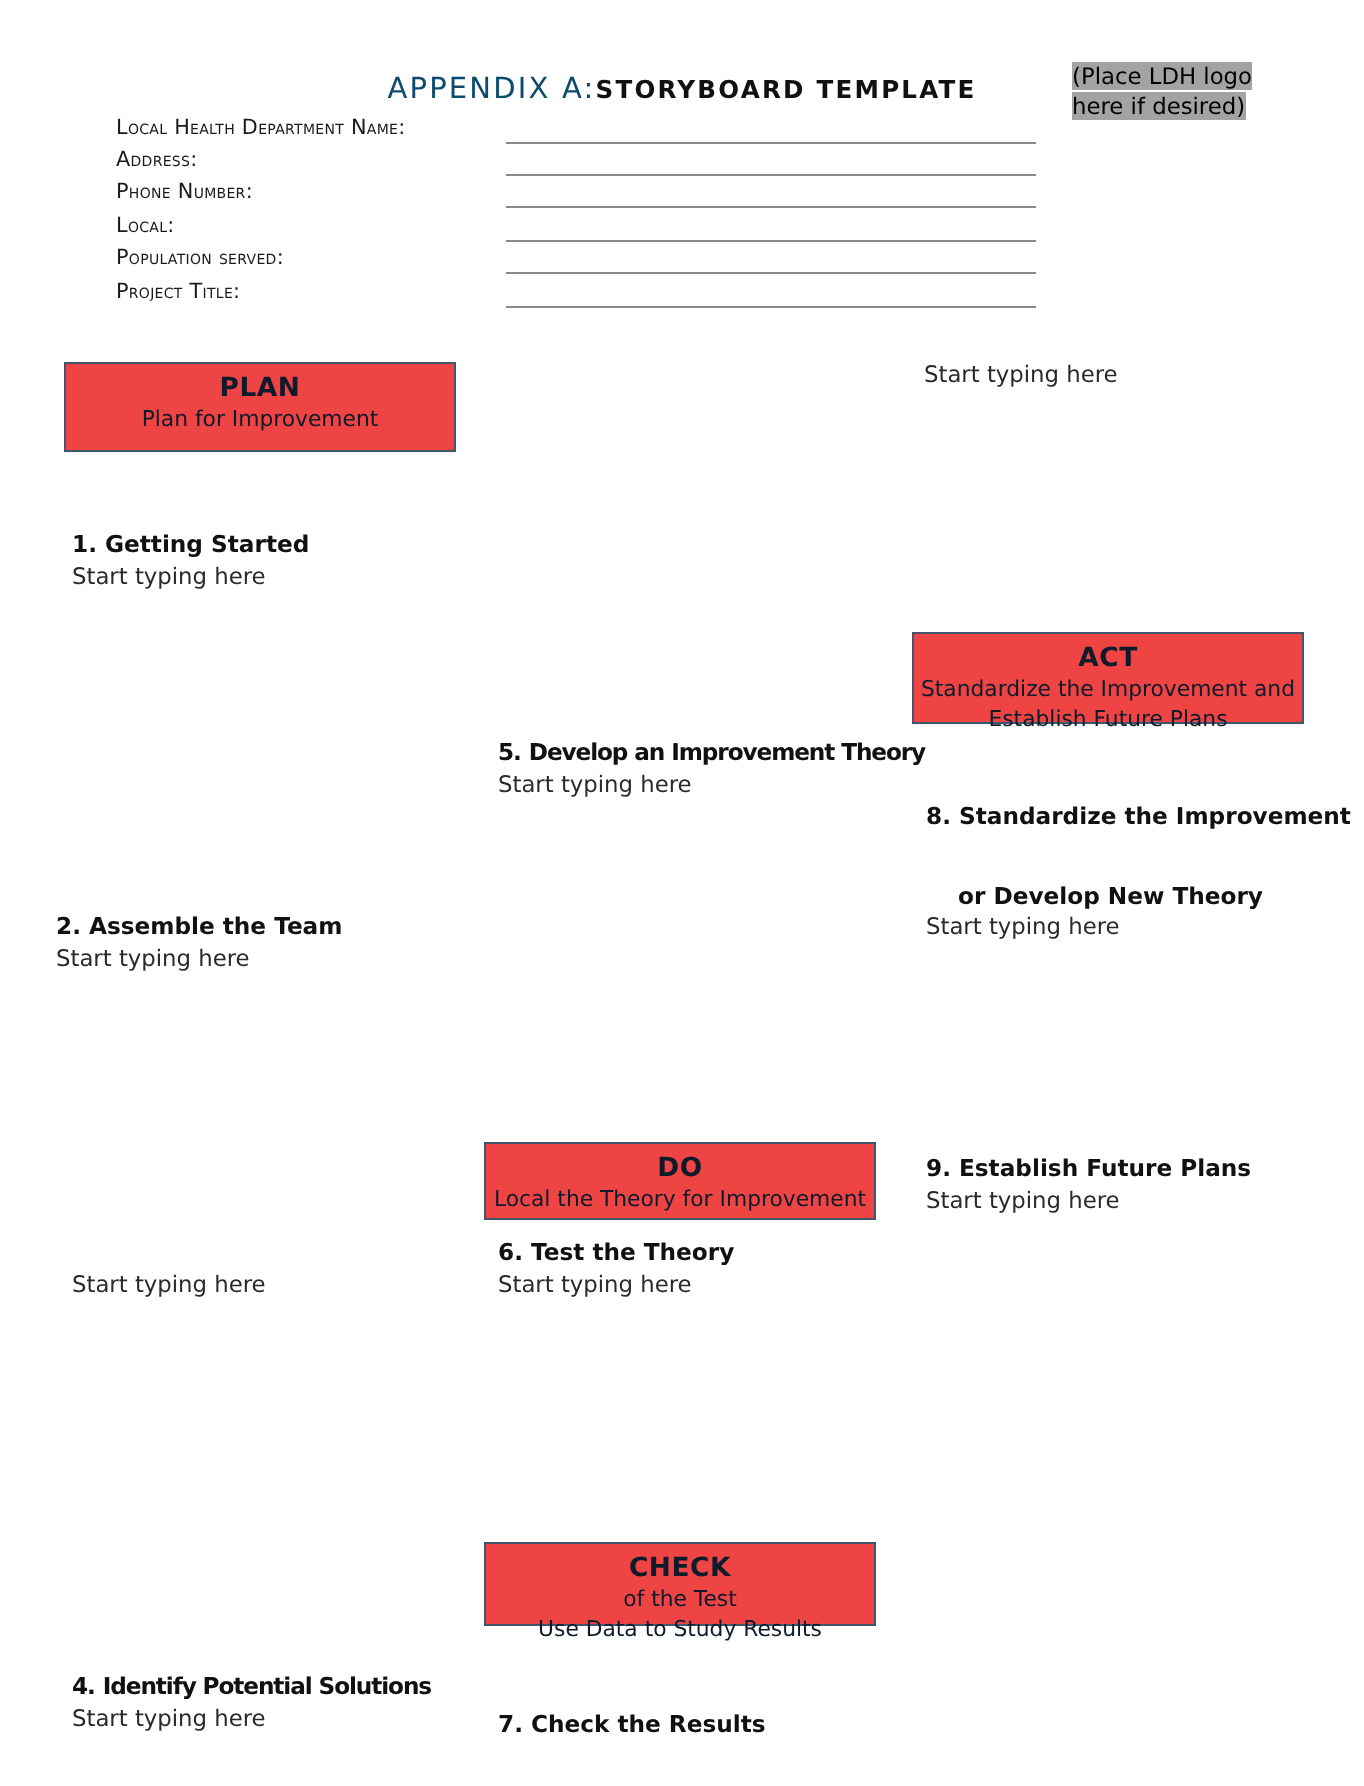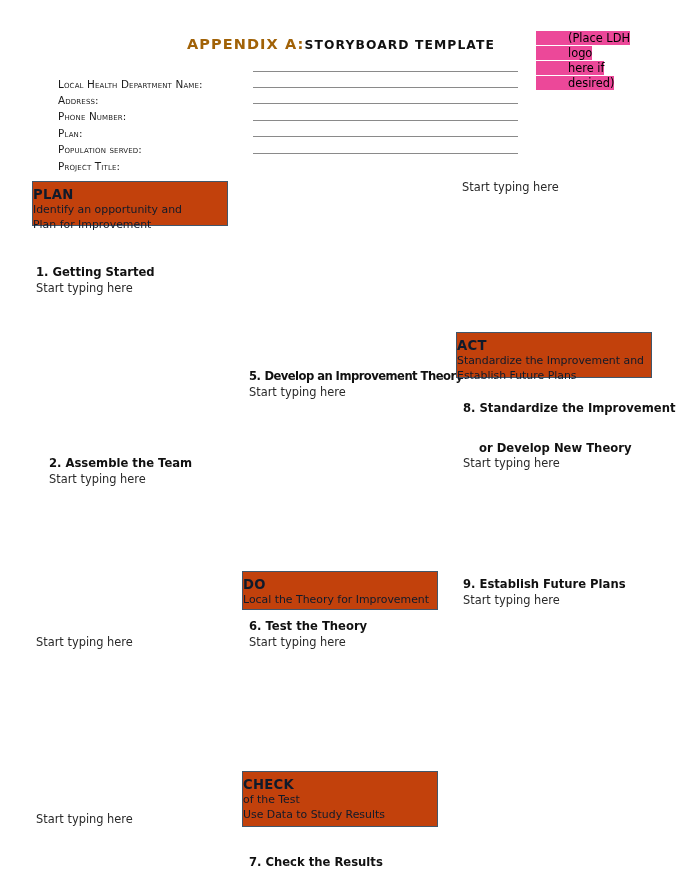--- a/index.html
+++ b/index.html
@@ -18,69 +18,67 @@
   .abs { position: absolute; }
 
   
   #doc-title {
     left: 0; right: 0; top: 34px;
     text-align: center;
     white-space: nowrap;
   }
   #doc-title .t-main {
     font-size: 14.5px;
-    font-weight: bold;
+    font-weight: normal;
     letter-spacing: 1.1px;
-    color: #a16207;
+    color: #0c4a6e;
   }
   #doc-title .t-sub {
     font-size: 12.3px;
     font-weight: bold;
     letter-spacing: 1.1px;
     color: #111;
   }
 
   
   #logo-note {
     left: 536px; top: 31px;
     width: 108px;
     font-size: 11.4px;
     line-height: 15px;
     color: #000;
   }
   #logo-note span {
-    background: #ec4899;
+    background: #a3a3a3;
     box-decoration-break: clone;
-    padding-left: 32px;
     -webkit-box-decoration-break: clone;
   }
 
   
   .field-label {
     font-size: 10.4px;
     font-variant: small-caps;
     letter-spacing: 0.15px;
     color: #1a1a1a;
     white-space: nowrap;
     left: 58px;
-    margin-top: 20px;
   }
   .field-rule {
     left: 253px;
     width: 265px;
     height: 0;
     border-top: 1px solid #8a8a8a;
   }
 
   
   .pdca-box {
-    background: #c2410c;
+    background: #ef4444;
     border: 1px solid #41566b;
     box-sizing: border-box;
-    text-align: left;
+    text-align: center;
     color: #0f1a2b;
     padding-top: 5px;
   }
   .pdca-box .bx-title {
     font-size: 13.2px;
     font-weight: bold;
     line-height: 16px;
     letter-spacing: 0.3px;
   }
   .pdca-box .bx-line {
@@ -128,61 +126,61 @@
 
 <div class="abs field-label" style="top:58px;">Local Health Department Name:</div>
 <div class="abs field-rule" style="top:71px;"></div>
 
 <div class="abs field-label" style="top:74px;">Address:</div>
 <div class="abs field-rule" style="top:87px;"></div>
 
 <div class="abs field-label" style="top:90px;">Phone Number:</div>
 <div class="abs field-rule" style="top:103px;"></div>
 
-<div class="abs field-label" style="top:107px;">Plan:</div>
+<div class="abs field-label" style="top:107px;">Local:</div>
 <div class="abs field-rule" style="top:120px;"></div>
 
 <div class="abs field-label" style="top:123px;">Population served:</div>
 <div class="abs field-rule" style="top:136px;"></div>
 
 <div class="abs field-label" style="top:140px;">Project Title:</div>
 <div class="abs field-rule" style="top:153px;"></div>
 
 <div class="abs loose-note" style="left:462px; top:180px;">Start typing here</div>
 
 <div class="abs pdca-box" style="left:32px; top:181px; width:196px; height:45px;">
   <div class="bx-title">PLAN</div>
-  <div class="bx-line">Identify an opportunity and</div>
   <div class="bx-line">Plan for Improvement</div>
 </div>
 
 <div class="abs step" style="left:36px; top:240px;">
   <div class="s-head"><span class="s-num">1.</span><span>Getting Started</span></div>
   <div class="s-body">Start typing here</div>
 </div>
 
-<div class="abs step" style="left:49px; top:431px;">
+<div class="abs step" style="left:28px; top:431px;">
   <div class="s-head"><span class="s-num">2.</span><span>Assemble the Team</span></div>
   <div class="s-body">Start typing here</div>
 </div>
 
 <div class="abs step" style="left:36px; top:634px;">
   <div class="s-body">Start typing here</div>
 </div>
 
 <div class="abs step" style="left:36px; top:811px;">
+  <div class="s-head condensed"><span class="s-num">4.</span><span>Identify Potential Solutions</span></div>
   <div class="s-body">Start typing here</div>
 </div>
 
 <div class="abs step" style="left:249px; top:344px;">
   <div class="s-head condensed"><span class="s-num">5.</span><span>Develop an Improvement Theory</span></div>
   <div class="s-body">Start typing here</div>
 </div>
 
-<div class="abs pdca-box" style="left:456px; top:316px; width:196px; height:46px;margin-top:16px;">
+<div class="abs pdca-box" style="left:456px; top:316px; width:196px; height:46px;">
   <div class="bx-title">ACT</div>
   <div class="bx-line">Standardize the Improvement and</div>
   <div class="bx-line">Establish Future Plans</div>
 </div>
 
 <div class="abs step" style="left:463px; top:376px;">
   <div class="s-head"><span class="s-num">8.</span><span>Standardize the Improvement</span></div>
   <div class="s-head" style="padding-left:16px;">or  Develop New Theory</div>
   <div class="s-body">Start typing here</div>
 </div>
@@ -195,21 +193,21 @@
 <div class="abs step" style="left:463px; top:552px;">
   <div class="s-head"><span class="s-num">9.</span><span>Establish Future Plans</span></div>
   <div class="s-body">Start typing here</div>
 </div>
 
 <div class="abs step" style="left:249px; top:594px;">
   <div class="s-head"><span class="s-num">6.</span><span>Test the Theory</span></div>
   <div class="s-body">Start typing here</div>
 </div>
 
-<div class="abs pdca-box" style="left:242px; top:771px; width:196px; height:56px;">
+<div class="abs pdca-box" style="left:242px; top:771px; width:196px; height:42px;">
   <div class="bx-title">CHECK</div>
   <div class="bx-line">of the Test</div>
   <div class="bx-line">Use Data to Study Results</div>
 </div>
 
 <div class="abs step" style="left:249px; top:830px;">
   <div class="s-head"><span class="s-num">7.</span><span>Check the Results</span></div>
 </div>
 
 </body></html>

